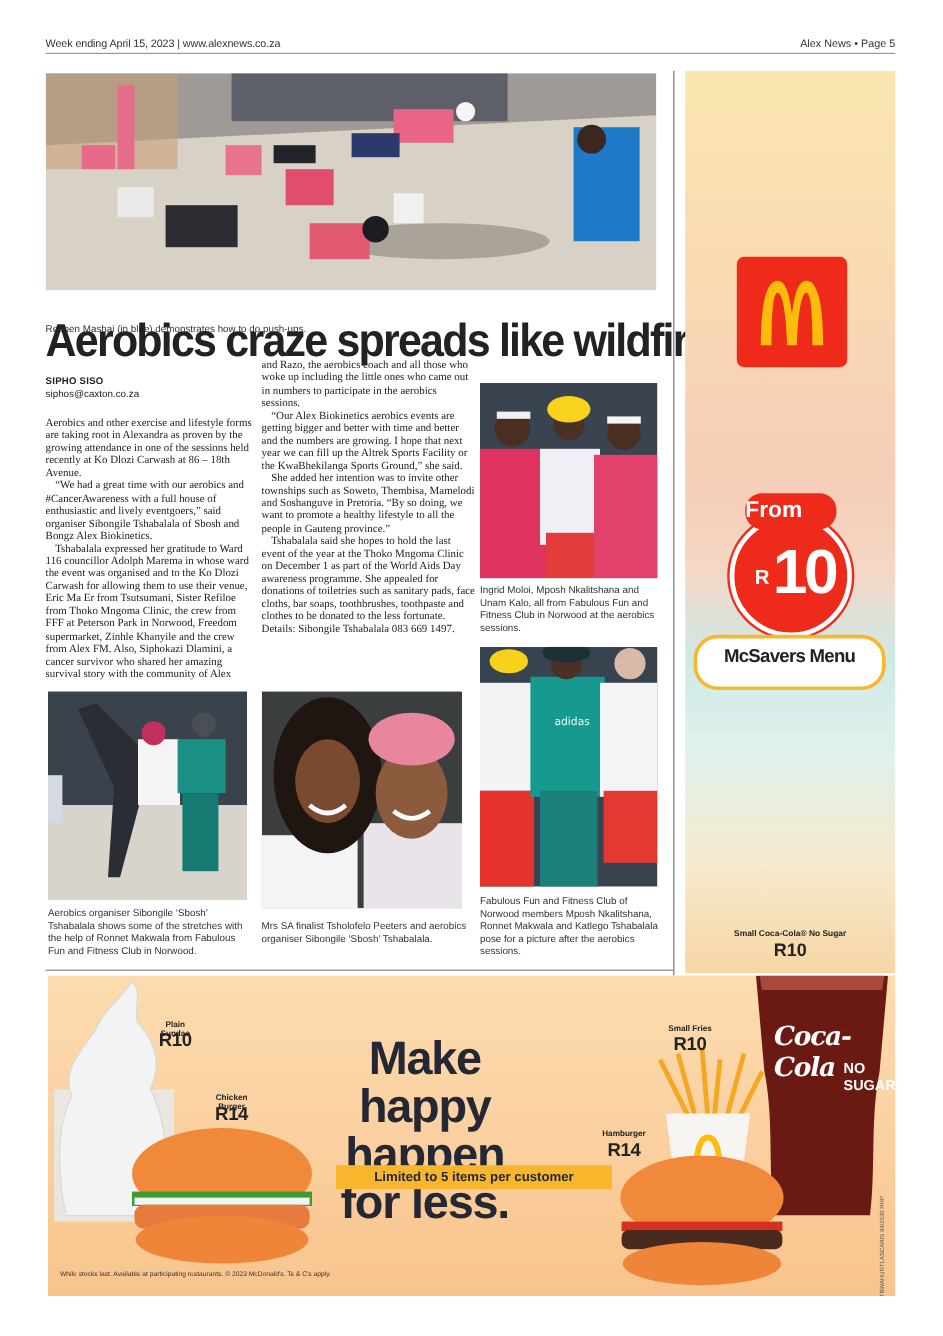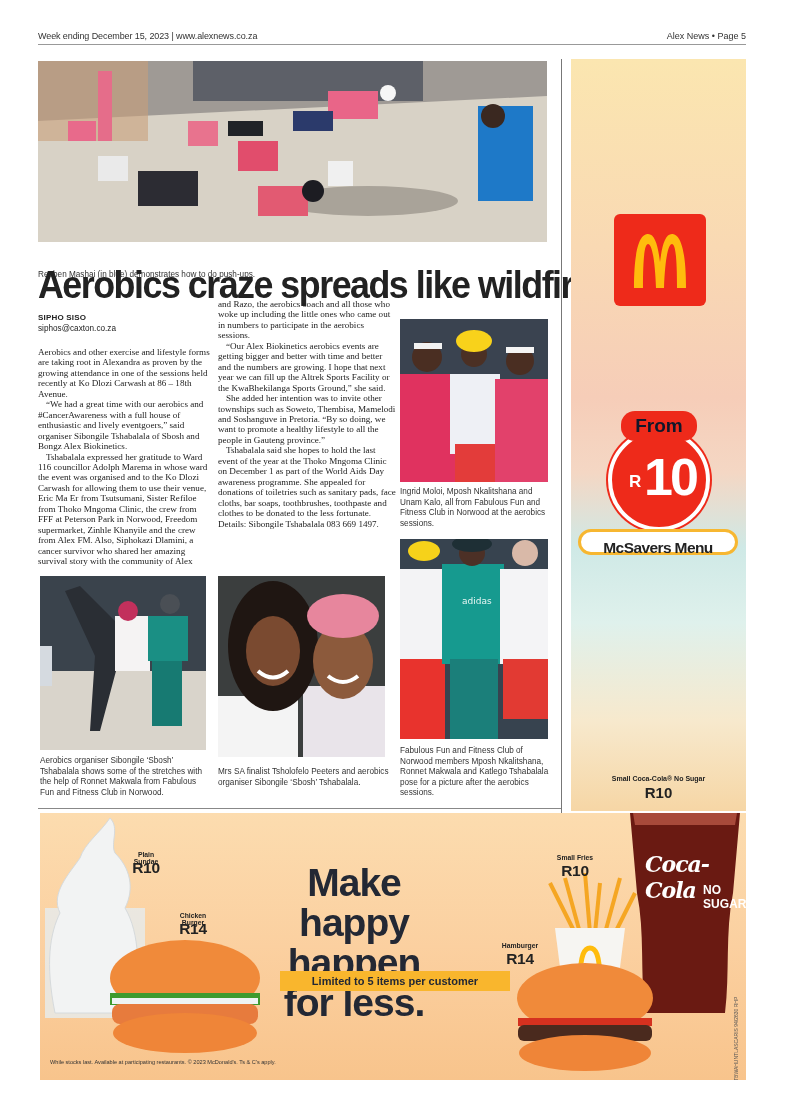--- a/index.html
+++ b/index.html
@@ -26,43 +26,43 @@
 
   .body-col { position: absolute; font-family: "Liberation Serif", serif; font-size: 9.1px; line-height: 10.45px; color: #222; }
   .body-col p { text-indent: 0; }
   .body-col p.ind { text-indent: 8px; }
 
   
   .side-ad { position: absolute; left: 571px; top: 59px; width: 175px; height: 752px; overflow: hidden;
     background: linear-gradient(180deg, #fbe6b0 0%, #f9d9b3 25%, #f6cdb8 45%, #f4d7c4 55%, #cfe9e6 65%, #dff1ec 75%, #f7e9cd 88%, #f6d6a5 100%); }
   .mcd-logo { position: absolute; left: 43px; top: 155px; width: 92px; height: 92px; background: #ee2a1a; border-radius: 6px; }
   .mcd-logo svg { position: absolute; left: 16px; top: 18px; width: 60px; height: 56px; }
-  .from-pill { position: absolute; left: 50px; top: 352px; width: 76px; height: 30px; background: #ee2a1a; border-radius: 14px; color: #0f172a; font-weight: bold; font-size: 19px; text-align: center; line-height: 30px; }
+  .from-pill { position: absolute; left: 50px; top: 352px; width: 76px; height: 30px; background: #ee2a1a; border-radius: 14px; color: #ffffff; font-weight: bold; font-size: 19px; line-height: 30px; }
   .price-circle { position: absolute; left: 37px; top: 370px; width: 102px; height: 102px; border-radius: 50%; background: #ee2a1a; border: 4px solid #fff; box-shadow: 0 0 0 2px #ee2a1a; }
   .price-circle .r { position: absolute; left: 17px; top: 39px; font-weight: bold; color: #fff; font-size: 17px; }
   .price-circle .num { position: absolute; left: 32px; top: 14px; font-weight: bold; color: #fff; font-size: 52px; letter-spacing: -3px; }
-  .mcsavers { position: absolute; left: 7px; top: 470px; width: 160px; height: 26px; border: 3px solid #f7b731; border-radius: 20px; background: #fff; font-weight: bold; font-size: 15.5px; color: #222; text-align: center; line-height: 32px; letter-spacing: -0.6px; }
+  .mcsavers { position: absolute; left: 7px; top: 470px; width: 160px; height: 46px; border: 3px solid #f7b731; border-radius: 20px; background: #fff; font-weight: bold; font-size: 15.5px; color: #222; text-align: center; line-height: 32px; letter-spacing: -0.6px; }
   .coke-label { position: absolute; left: 0; top: 716px; width: 175px; text-align: center; font-weight: bold; font-size: 7px; color: #222; }
   .coke-price { position: absolute; left: 0; top: 725px; width: 175px; text-align: center; font-weight: bold; font-size: 15px; color: #222; }
 
   
   .bottom-ad { position: absolute; left: 40px; top: 813px; width: 706px; height: 267px; overflow: hidden;
     background: linear-gradient(180deg, #fcdcaf 0%, #fbd0a0 50%, #f8c48c 100%); }
   .item-label { position: absolute; font-weight: bold; font-size: 6.8px; color: #222; text-align: center; }
   .item-price { position: absolute; font-weight: bold; font-size: 15.5px; color: #222; text-align: center; letter-spacing: -0.3px; }
   .slogan { position: absolute; left: 214px; top: 50px; width: 200px; text-align: center; font-weight: bold; font-size: 39px; line-height: 40px; letter-spacing: -1px; color: #232834; }
   .limit-band { position: absolute; left: 240px; top: 158px; width: 230px; height: 20px; background: #f9b62d; color: #232834; font-weight: bold; font-size: 11px; text-align: center; line-height: 20px; }
   .disclaimer { position: absolute; left: 10px; top: 246px; font-size: 5.6px; color: #333; }
   .vert-code { position: absolute; left: 693px; top: 172px; font-size: 5px; color: #555; transform: rotate(-90deg); transform-origin: left top; white-space: nowrap; top: 268px; }
 </style>
 </head>
 <body>
 
 <div class="header">
-  <span class="left">Week ending December 15, 2023 | www.alexnews.co.za</span>
+  <span class="left">Week ending April 15, 2023 | www.alexnews.co.za</span>
   <span class="right">Alex News • Page 5</span>
 </div>
 
 <div class="col-rule"></div>
 <div class="bottom-rule"></div>
 
 <div class="photo" style="left:38px;top:61px;width:509px;height:181px;">
   <svg viewBox="0 0 509 181" preserveAspectRatio="none">
     <rect width="509" height="181" fill="#cbc4b8"></rect>
     <rect width="509" height="60" fill="#9f9a95"></rect>

